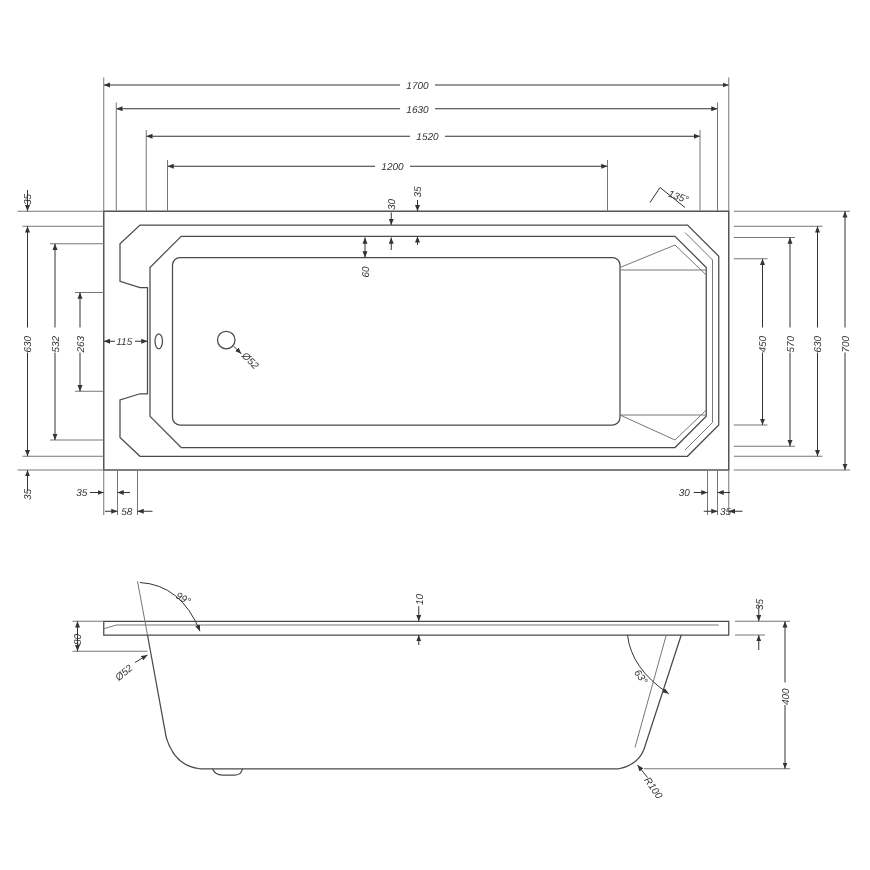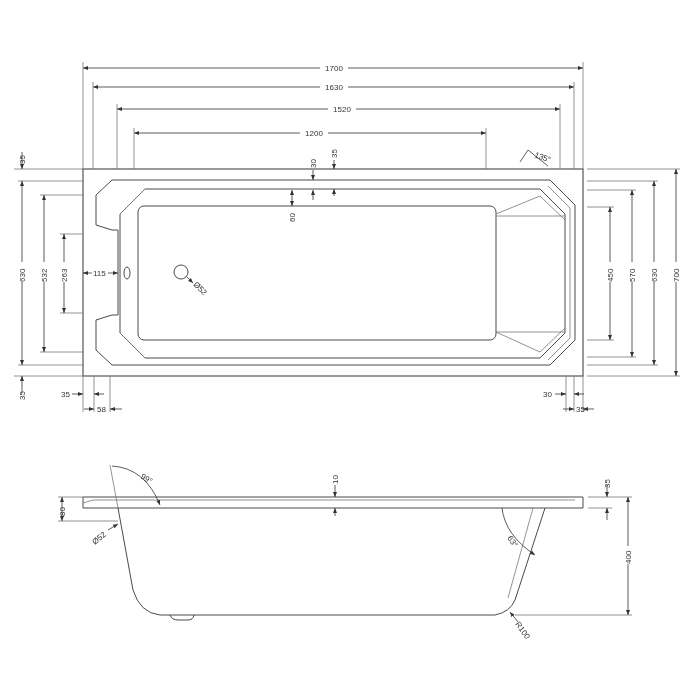--- a/index.html
+++ b/index.html
@@ -1,17 +1,17 @@
 <!DOCTYPE html>
 <html><head>
 <meta charset="utf-8">
 <style>
   html, body { margin: 0; padding: 0; background: #ffffff; }
   body { width: 696px; height: 696px; overflow: hidden; font-family: "Liberation Sans", sans-serif; }
-  #stage { position: relative; width: 696px; height: 696px; }
+  #stage { position: relative; width: 696px; height: 696px; font-style: italic; }
   svg { position: absolute; left: 0; top: 0; }
   .ln { stroke: #4a4a4a; stroke-width: 1; fill: none; }
   .ln2 { stroke: #555; stroke-width: 1.2; fill: none; }
   .thin { stroke: #777; stroke-width: 0.8; fill: none; }
   .dim { stroke: #333; stroke-width: 0.8; fill: none; }
   .lbl { font-family: "Liberation Sans", sans-serif; font-size: 8px; fill: #333; }
 </style>
 </head>
 <body>
 

